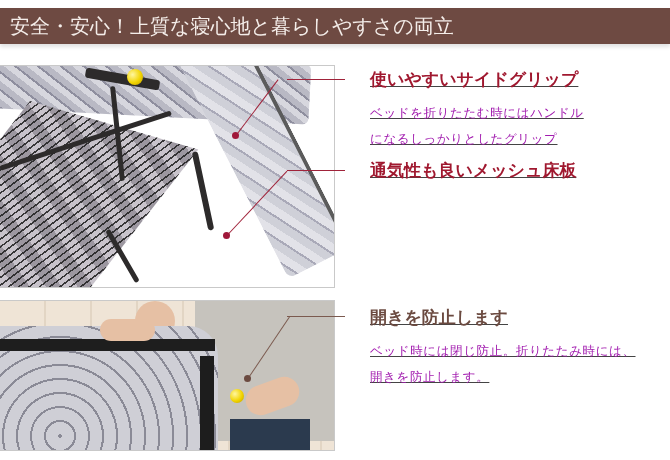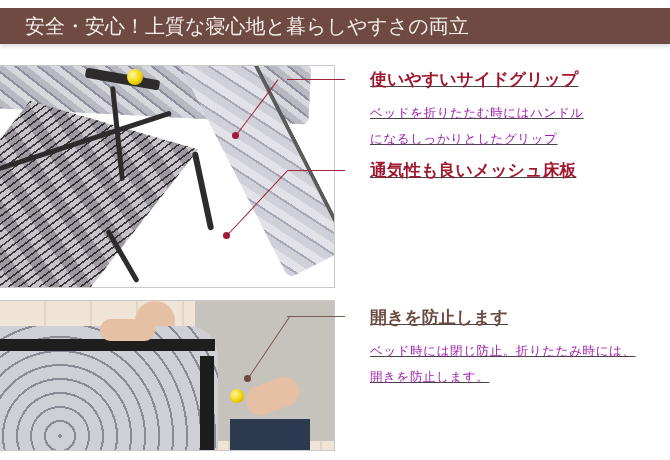--- a/index.html
+++ b/index.html
@@ -7,21 +7,21 @@
     body { position: relative; font-family: "DejaVu Sans", sans-serif; color: #444; }
 
     .banner {
       position: absolute; left: 0; top: 8px; width: 670px; height: 36px;
       background: #6e4a42;
       box-shadow: 0 3px 4px rgba(0,0,0,0.12);
     }
     .banner-title {
       position: absolute; left: 10px; top: 4px;
       font-family: "DejaVu Serif", serif; font-size: 20px; line-height: 28px;
-      color: #f4ede9; letter-spacing: 0px; white-space: nowrap; margin-left: 15px;
+      color: #f4ede9; letter-spacing: 0px; white-space: nowrap;
     }
 
     .photo {
       position: absolute; left: 0; overflow: hidden;
       border: 1px solid #c9c9c9; border-left: none;
     }
     .photo-top { top: 65px; width: 335px; height: 223px; background: #ffffff; }
     .photo-bottom { top: 300px; width: 335px; height: 151px; background: #e8dccd; }
 
     

